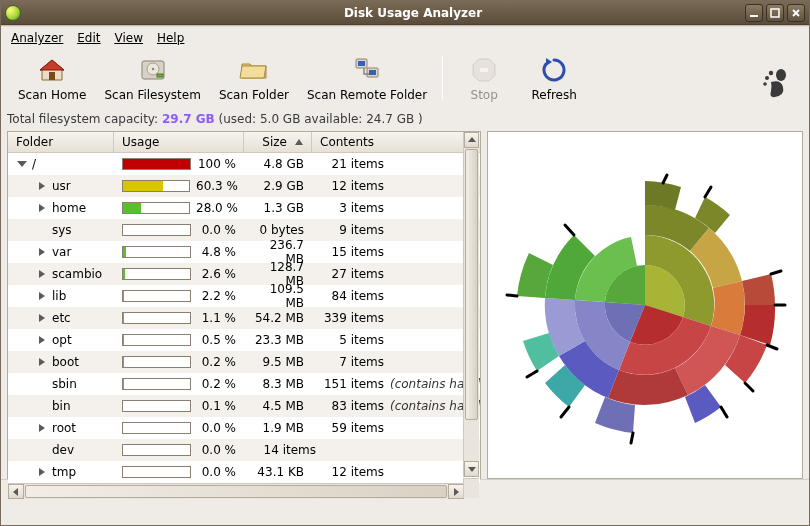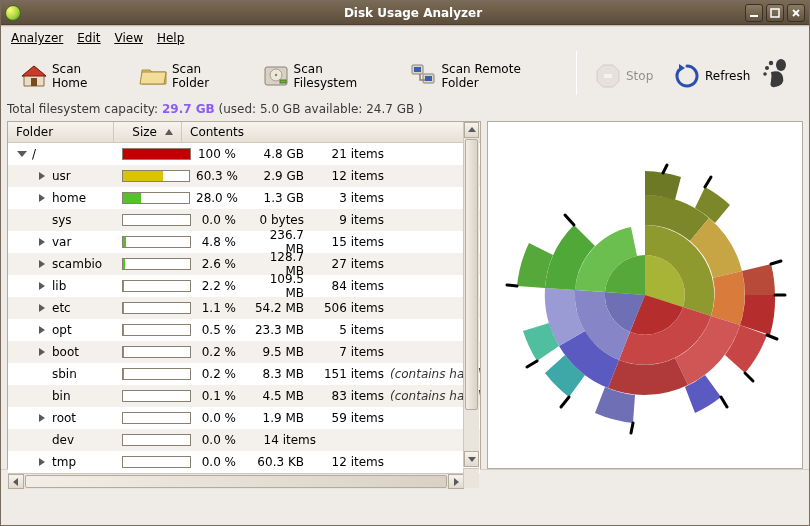--- a/index.html
+++ b/index.html
@@ -72,21 +72,21 @@
   .menubar .item .u { text-decoration: underline; }
   
   .toolbar {
     display: flex;
     align-items: flex-end;
     padding: 2px 8px 4px 8px;
     gap: 0;
   }
   .tool-btn {
     display: flex;
-    flex-direction: row;
+    flex-direction: column;
     align-items: center;
     padding: 2px 8px;
     gap: 2px;
     min-width: 70px;
     border: 1px solid transparent;
     border-radius: 3px;
   }
   .tool-btn .icon {
     width: 32px; height: 32px;
   }
@@ -308,36 +308,36 @@
         <polygon points="16,6 28,16 26,16 26,26 6,26 6,16 4,16" fill="#e9ddc8" stroke="#8a6b3a" stroke-width="1"></polygon>
         <polygon points="16,6 28,16 4,16" fill="#c83c2a" stroke="#7a1f12" stroke-width="1"></polygon>
         <rect x="13" y="18" width="6" height="8" fill="#7a4b1a"></rect>
       </svg>
     </span>
     <span>Scan Home</span>
   </div>
   <div class="tool-btn">
     <span class="icon">
       <svg width="32" height="32" viewBox="0 0 32 32">
-        <path d="M4 10 L4 24 L28 24 L28 12 L14 12 L12 10 Z" fill="#e2c77a" stroke="#a88b3a" stroke-width="1"></path>
-        <path d="M4 12 L28 12 L26 24 L2 24 Z" fill="#f2dd9a" stroke="#a88b3a" stroke-width="1"></path>
-      </svg>
-    </span>
-    <span>Scan Folder</span>
-  </div>
-  <div class="tool-btn">
-    <span class="icon">
-      <svg width="32" height="32" viewBox="0 0 32 32">
         <rect x="5" y="7" width="22" height="18" rx="2" fill="#d8d2c6" stroke="#8a8275" stroke-width="1"></rect>
         <circle cx="16" cy="15" r="6" fill="#ece7dc" stroke="#a79f90"></circle>
         <circle cx="16" cy="15" r="1.2" fill="#8a8275"></circle>
         <rect x="20" y="20" width="6" height="3" fill="#6eaf3a" stroke="#4a7a22"></rect>
       </svg>
     </span>
     <span>Scan Filesystem</span>
+  </div>
+  <div class="tool-btn">
+    <span class="icon">
+      <svg width="32" height="32" viewBox="0 0 32 32">
+        <path d="M4 10 L4 24 L28 24 L28 12 L14 12 L12 10 Z" fill="#e2c77a" stroke="#a88b3a" stroke-width="1"></path>
+        <path d="M4 12 L28 12 L26 24 L2 24 Z" fill="#f2dd9a" stroke="#a88b3a" stroke-width="1"></path>
+      </svg>
+    </span>
+    <span>Scan Folder</span>
   </div>
   <div class="tool-btn">
     <span class="icon">
       <svg width="32" height="32" viewBox="0 0 32 32">
         <rect x="5" y="5" width="11" height="9" rx="1" fill="#dcd6c9" stroke="#8a8275"></rect>
         <rect x="7" y="7" width="7" height="5" fill="#3a5fae"></rect>
         <rect x="16" y="14" width="11" height="9" rx="1" fill="#dcd6c9" stroke="#8a8275"></rect>
         <rect x="18" y="16" width="7" height="5" fill="#3a5fae"></rect>
         <path d="M13 14 L13 20 L18 20" fill="none" stroke="#8a8275" stroke-width="1.5"></path>
       </svg>
@@ -379,20 +379,23 @@
   <span>Total filesystem capacity: </span><b>29.7 GB</b><span> (used: 5.0 GB available: 24.7 GB )</span>
 </div>
 
 <div class="main">
   <div class="left">
     <div class="left-wrap">
       <div class="cols">
         <div class="col folder">
             <span>Folder</span>
           </div>
+        <div class="col usage">
+            <span>Usage</span>
+          </div>
         <div class="col size">
             <span>Size</span>
             <span class="sort-arrow"></span>
           </div>
         <div class="col contents">
             <span>Contents</span>
           </div>
       </div>
       <div class="rows" id="rows">
           <div class="row">
@@ -534,21 +537,21 @@
               <span>etc</span>
             </div>
             <div class="cell usage">
               <div class="bar">
                 <div class="fill" style="width: 1.1%; background: rgb(87, 192, 43);"></div>
               </div>
               <span class="pct">1.1 %</span>
             </div>
             <div class="cell size">54.2 MB</div>
             <div class="cell contents">
-              <span style="min-width: 64px; text-align: right; display: inline-block;">506 items</span>
+              <span style="min-width: 64px; text-align: right; display: inline-block;">339 items</span>
             </div>
           </div>
           <div class="row">
             <div class="cell folder">
               <span class="indent"></span>
               <span class="expander">
                 <span class="tri-right"></span>
               </span>
               <span>opt</span>
             </div>
@@ -660,21 +663,21 @@
                 <span class="tri-right"></span>
               </span>
               <span>tmp</span>
             </div>
             <div class="cell usage">
               <div class="bar">
                 <div class="fill" style="width: 0%; background: rgb(87, 192, 43);"></div>
               </div>
               <span class="pct">0.0 %</span>
             </div>
-            <div class="cell size">60.3 KB</div>
+            <div class="cell size">43.1 KB</div>
             <div class="cell contents">
               <span style="min-width: 64px; text-align: right; display: inline-block;">12 items</span>
             </div>
           </div>
         </div>
       <div class="hscroll">
         <div class="sb-btn">
             <svg width="8" height="8">
               <polygon points="6,0 6,8 1,4" fill="#5a5a5a"></polygon>
             </svg>

